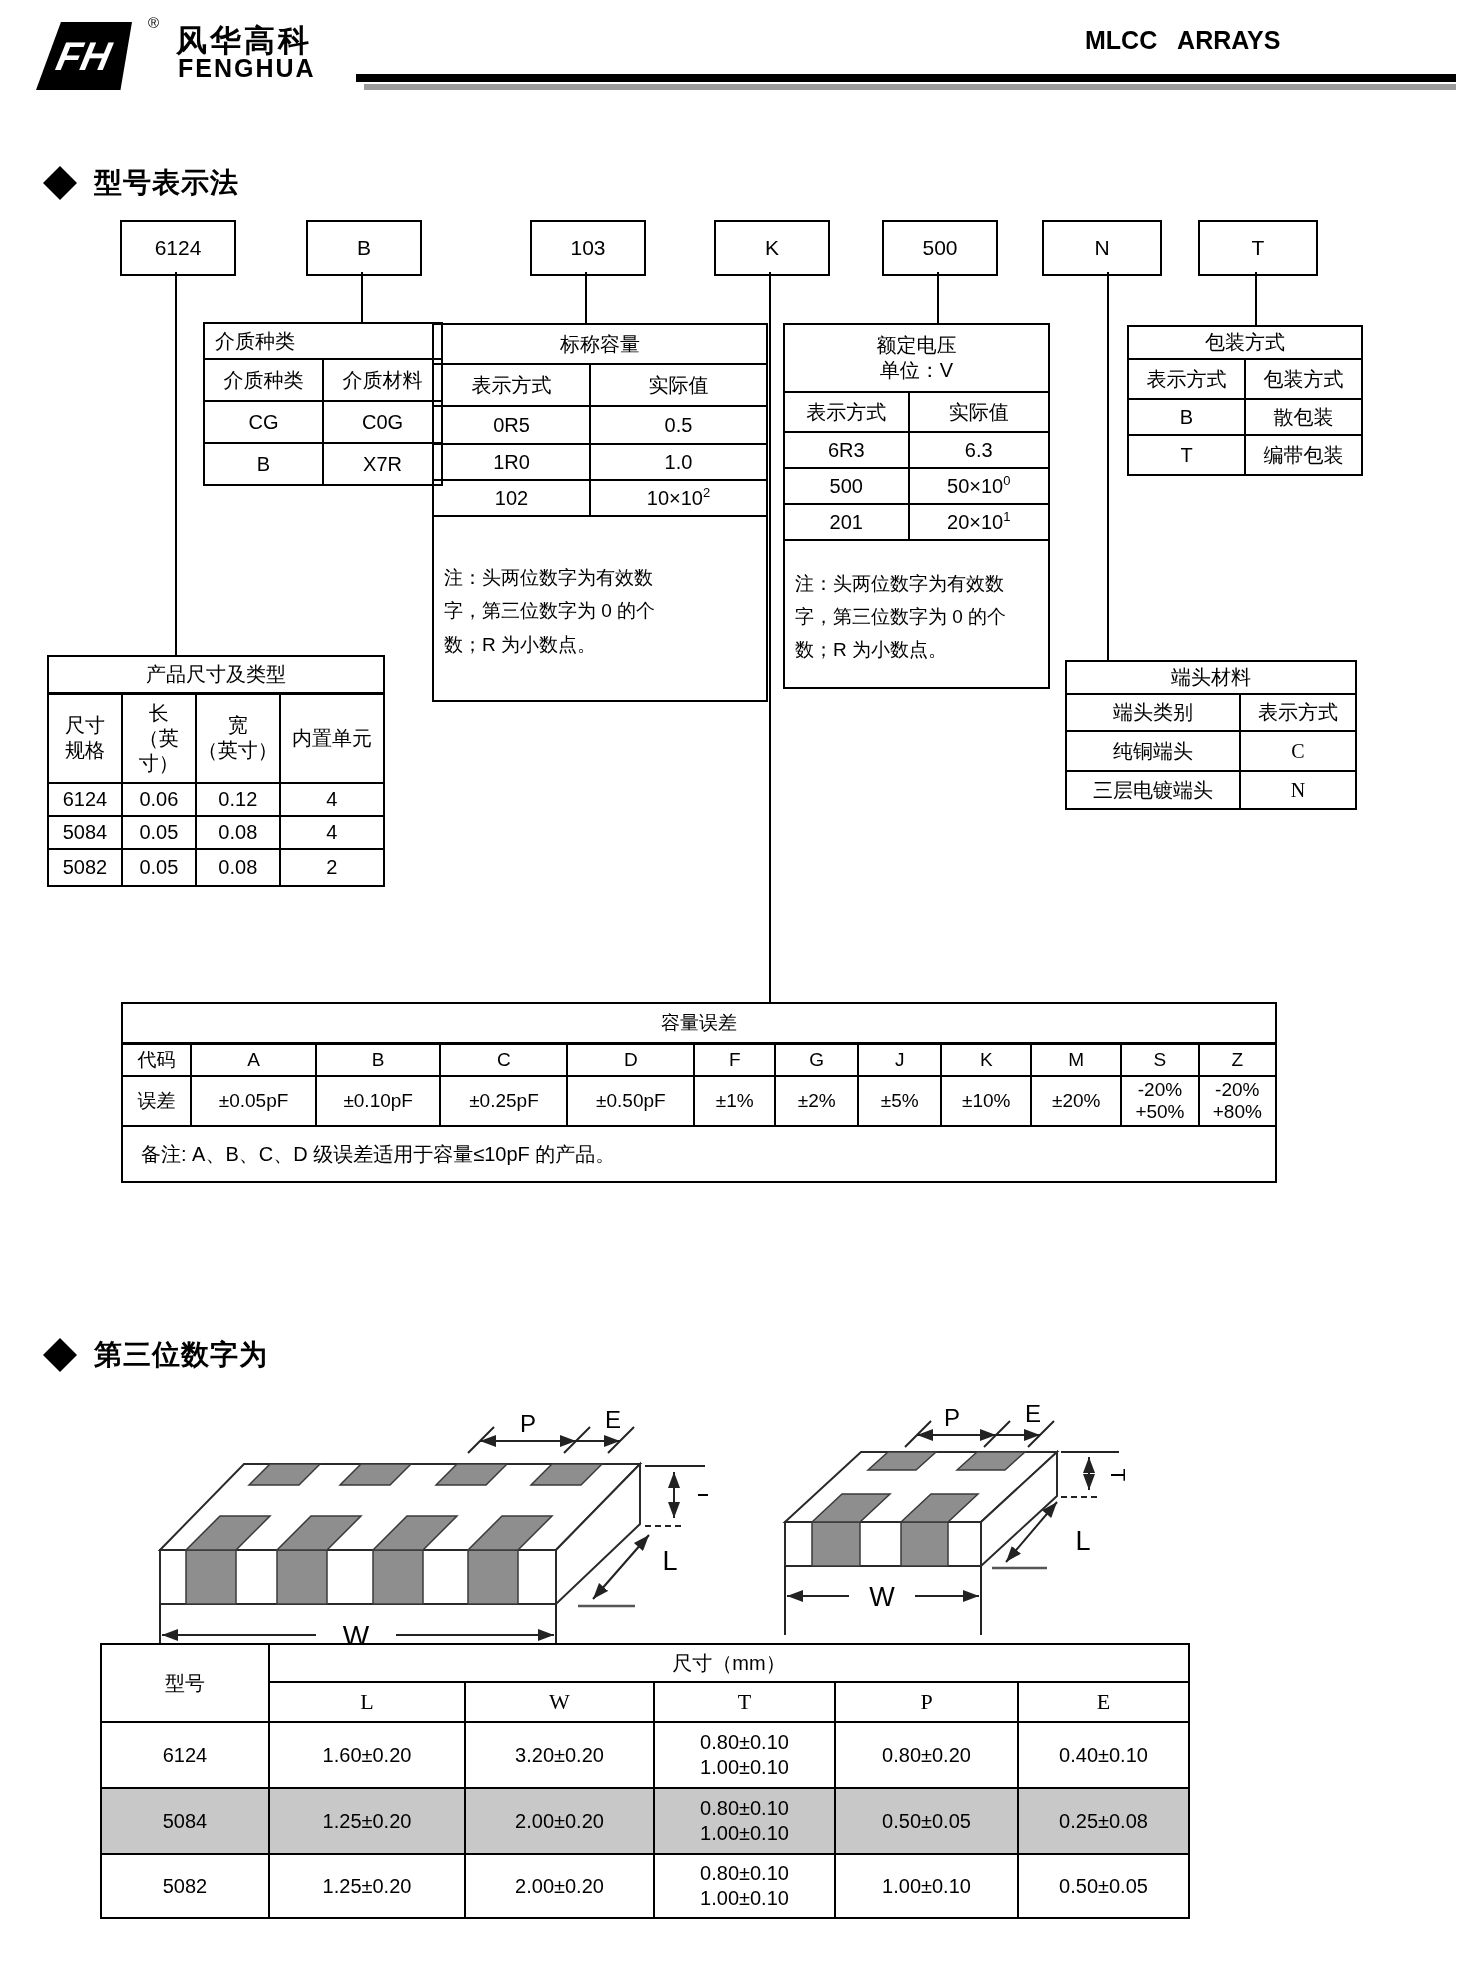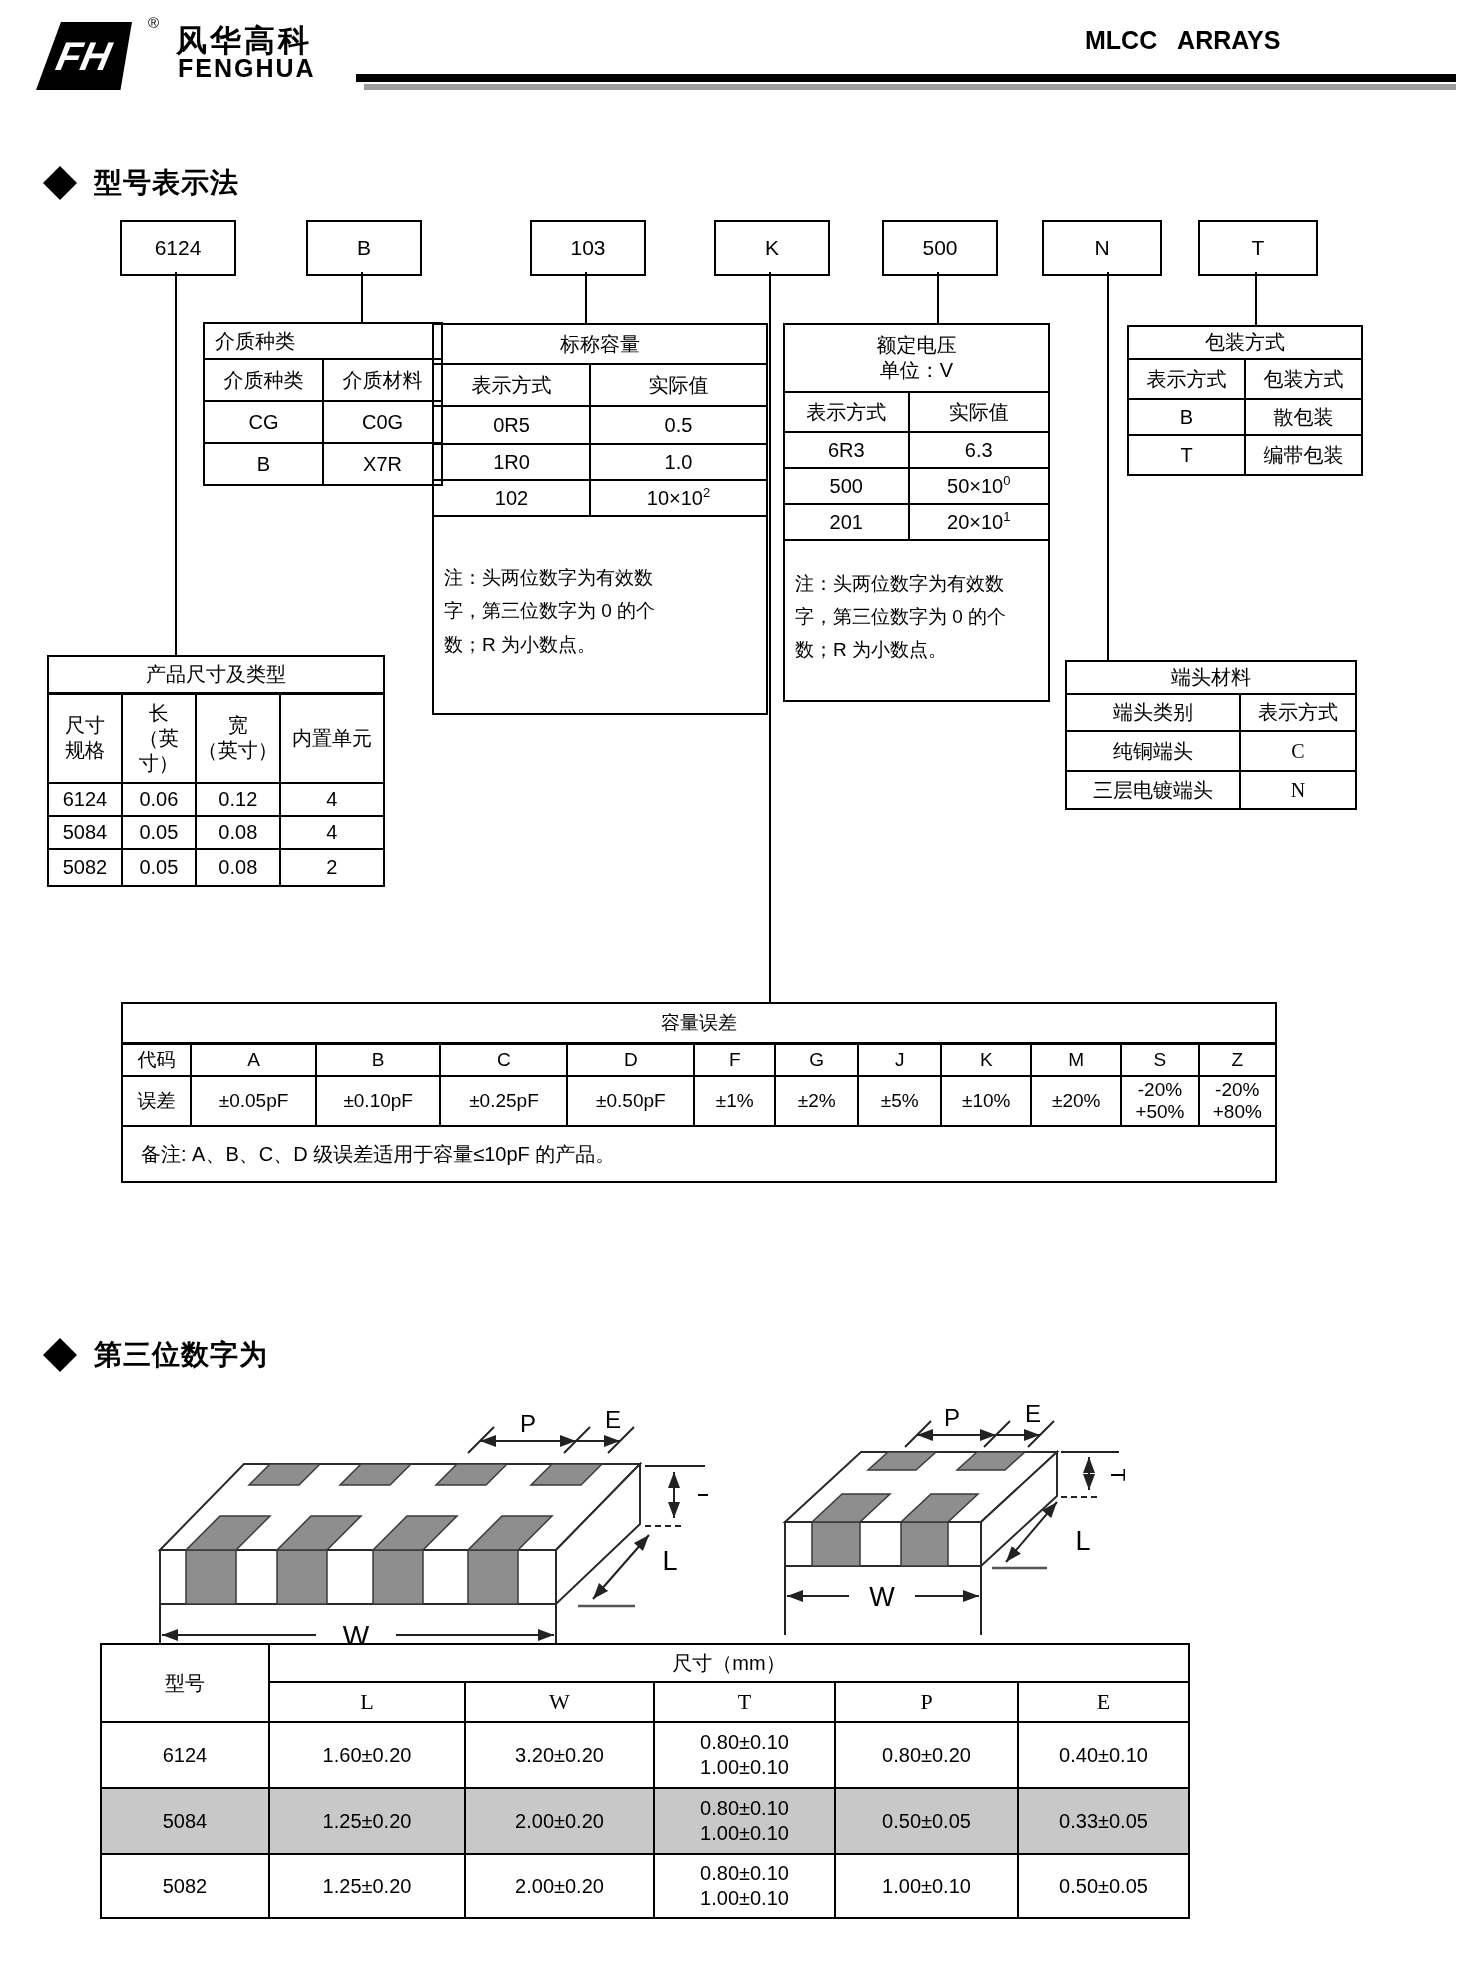--- a/index.html
+++ b/index.html
@@ -25,21 +25,21 @@
   
   .code-box{position:absolute;top:220px;height:52px;border:2px solid #000;
     display:flex;align-items:center;justify-content:center;font-size:21px;}
   
   table{border-collapse:collapse;table-layout:fixed;width:100%;}
   td,th{border:2px solid #000;text-align:center;vertical-align:middle;
     font-size:20px;font-weight:normal;padding:0;line-height:1.25;}
   .ttl{font-size:20px;}
   .thick-b{border-bottom-width:3px;}
   .left{text-align:left;padding-left:10px;}
-  .note-cell{text-align:left;padding:14px 8px 22px 10px;font-size:19px;line-height:1.75;border-top-width:2px;}
+  .note-cell{text-align:left;padding:14px 8px 9px 10px;font-size:19px;line-height:1.75;border-top-width:2px;}
   .note-cell span{display:block;}
   .note-cell span:nth-child(3){text-align:left;}
   sup{font-size:13px;}
   .two-line span{display:block;}
   .h33{height:33px}.h36{height:36px}.h37{height:37px}.h38{height:38px}.h40{height:40px}
   .h42{height:42px}.h50{height:50px}.h56{height:56px}.h58{height:68px}.h64{height:64px}
   .h66{height:66px}.h90{height:90px}
   #tolerance td{font-size:19px;}
   #tolerance .tol2 span{display:block;line-height:1.15;}
   #tolerance .note-row td{text-align:left;padding:12px 0 12px 18px;font-size:20px;}
@@ -482,21 +482,21 @@
       </tr>
       <tr class="h66" style="background:#c8c8c8;">
         <td>5084</td>
         <td>1.25±0.20</td>
         <td>2.00±0.20</td>
         <td class="two-line">
               <span>0.80±0.10</span>
               <span>1.00±0.10</span>
             </td>
         <td>0.50±0.05</td>
-        <td>0.33±0.05</td>
+        <td>0.25±0.08</td>
       </tr>
       <tr class="h64">
         <td>5082</td>
         <td>1.25±0.20</td>
         <td>2.00±0.20</td>
         <td class="two-line">
               <span>0.80±0.10</span>
               <span>1.00±0.10</span>
             </td>
         <td>1.00±0.10</td>

